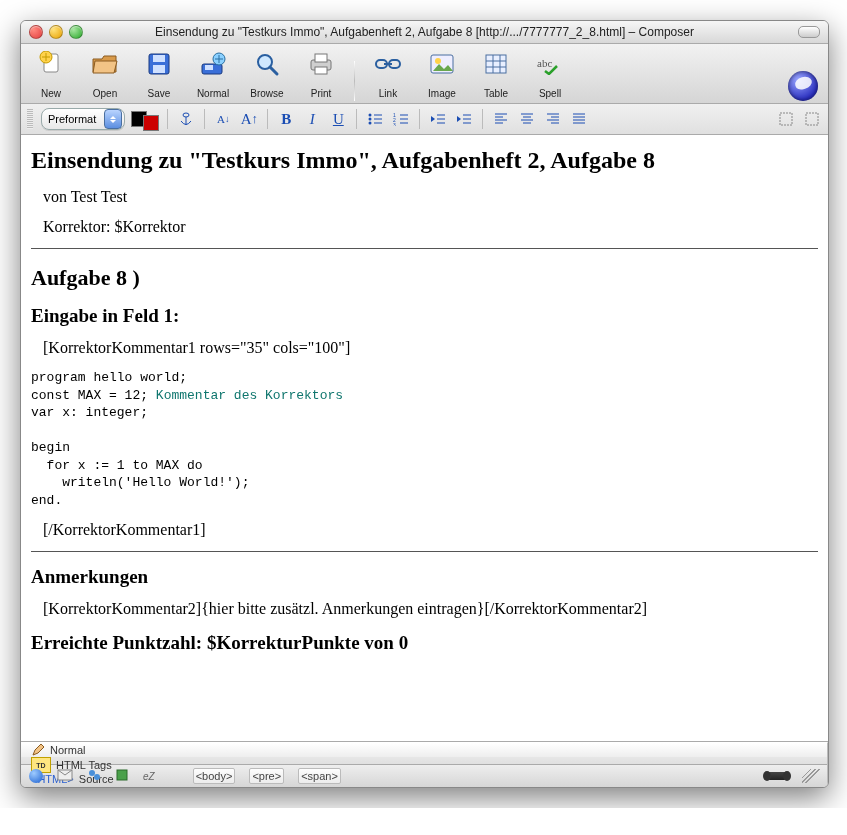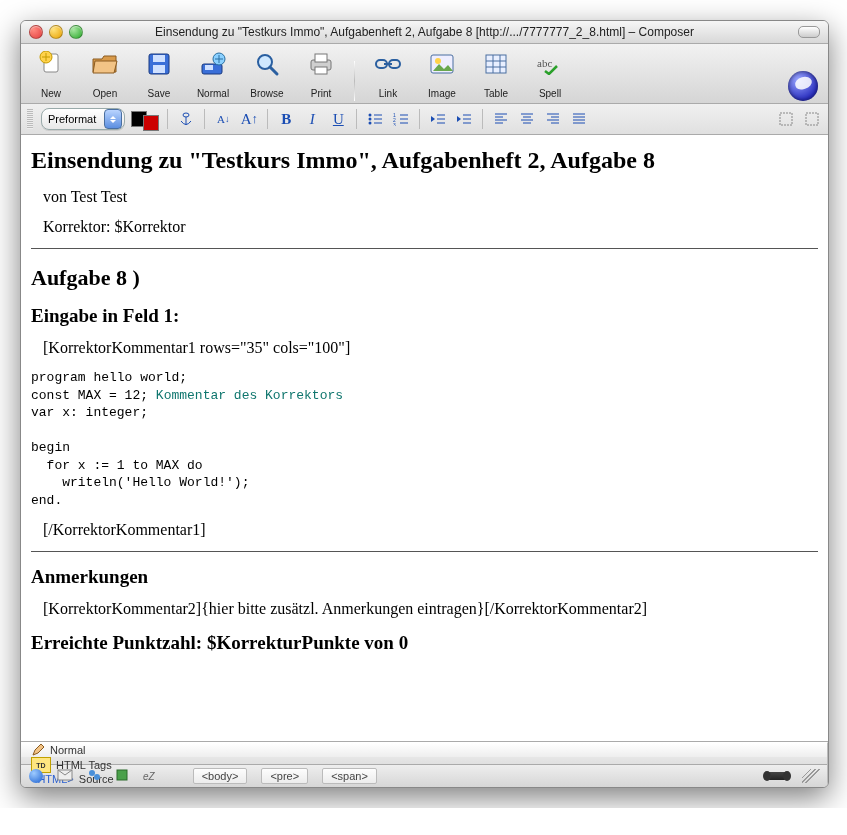--- a/index.html
+++ b/index.html
@@ -220,21 +220,21 @@
     align-items:center;
     gap: 14px;
     padding: 0 8px;
     font-size: 11px;
     color:#444;
   }
   .status .sico {
     width:14px;height:14px;border-radius:50%;
   }
   .status .crumb {
-    padding: 1px 8px;
+    padding: 1px 2px;
     border: 1px solid #bbb;
     border-radius: 2px;
     background: linear-gradient(#fdfdfd,#ececec);
   }
   .status .flexspace2 { flex:1; }
   .grip {
     width: 18px; height: 14px;
     background:
       linear-gradient(135deg, transparent 6px, #999 6px, #999 7px, transparent 7px),
       linear-gradient(135deg, transparent 9px, #999 9px, #999 10px, transparent 10px),

